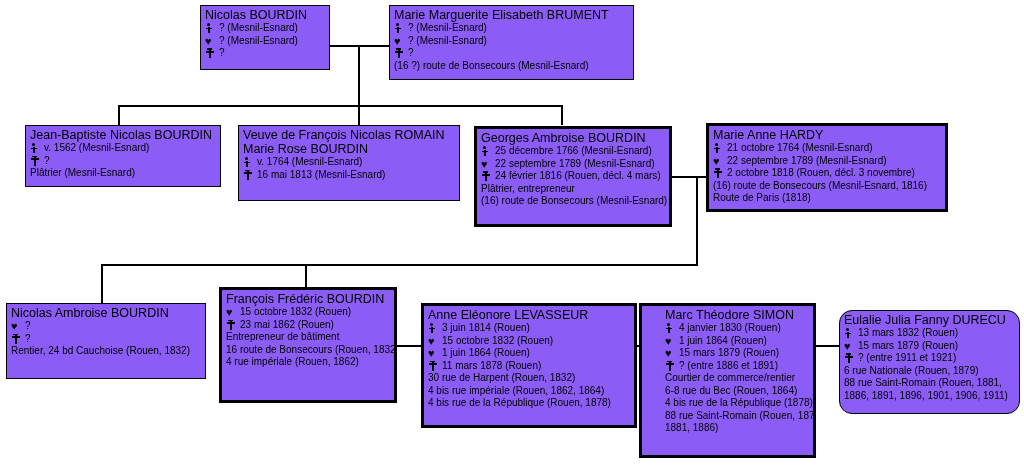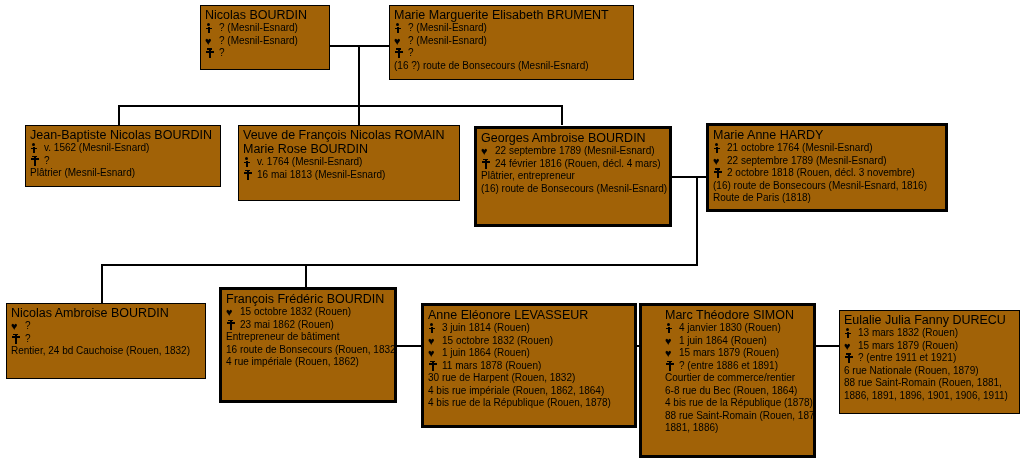--- a/index.html
+++ b/index.html
@@ -14,21 +14,21 @@
     height: 469px;
     background: #ffffff;
     font-family: "Liberation Sans", sans-serif;
     overflow: hidden;
   }
 
   
   .person {
     position: absolute;
     box-sizing: border-box;
-    background: #a16207;
+    background: #8b5cf6;
     border: 1px solid #000000;
     padding: 2px 3px 2px 4px;
     overflow: hidden;
   }
   .person.thick {
     border: 3px solid #000000;
   }
   .person .name {
     font-size: 12.5px;
     line-height: 14px;
@@ -230,20 +230,24 @@
     </div>
     <div class="row">
       <span class="glyph"><span class="crs"><span class="v"></span><span class="h"></span><span class="t"></span></span></span>
       <span class="txt">16 mai 1813 (Mesnil-Esnard)</span>
     </div>
   </div>
 
   <div class="person thick" style="left:474px; top:126px; width:198px; height:101px;">
     <div class="name">Georges Ambroise BOURDIN</div>
     <div class="row">
+      <span class="glyph birth"><span class="fig"><span class="head"></span><span class="arms"></span><span class="body"></span></span></span>
+      <span class="txt">25 décembre 1766 (Mesnil-Esnard)</span>
+    </div>
+    <div class="row">
       <span class="glyph"><span class="heart">♥</span></span>
       <span class="txt">22 septembre 1789 (Mesnil-Esnard)</span>
     </div>
     <div class="row">
       <span class="glyph"><span class="crs"><span class="v"></span><span class="h"></span><span class="t"></span></span></span>
       <span class="txt">24 février 1816 (Rouen, décl. 4 mars)</span>
     </div>
     <div class="plain">Plâtrier, entrepreneur</div>
     <div class="plain">(16) route de Bonsecours (Mesnil-Esnard)</div>
   </div>
@@ -335,21 +339,21 @@
       <span class="glyph"><span class="crs"><span class="v"></span><span class="h"></span><span class="t"></span></span></span>
       <span class="txt">? (entre 1886 et 1891)</span>
     </div>
     <div class="plain">Courtier de commerce/rentier</div>
     <div class="plain">6-8 rue du Bec (Rouen, 1864)</div>
     <div class="plain">4 bis rue de la République (1878)</div>
     <div class="plain">88 rue Saint-Romain (Rouen, 1878,</div>
     <div class="plain">1881, 1886)</div>
   </div>
 
-  <div class="person" style="left:839px; top:310px; width:181px; height:104px;">
+  <div class="person" style="left:839px; top:310px; width:181px; height:104px;border-radius:13px;">
     <div class="name">Eulalie Julia Fanny DURECU</div>
     <div class="row">
       <span class="glyph birth"><span class="fig"><span class="head"></span><span class="arms"></span><span class="body"></span></span></span>
       <span class="txt">13 mars 1832 (Rouen)</span>
     </div>
     <div class="row">
       <span class="glyph"><span class="heart">♥</span></span>
       <span class="txt">15 mars 1879 (Rouen)</span>
     </div>
     <div class="row">

